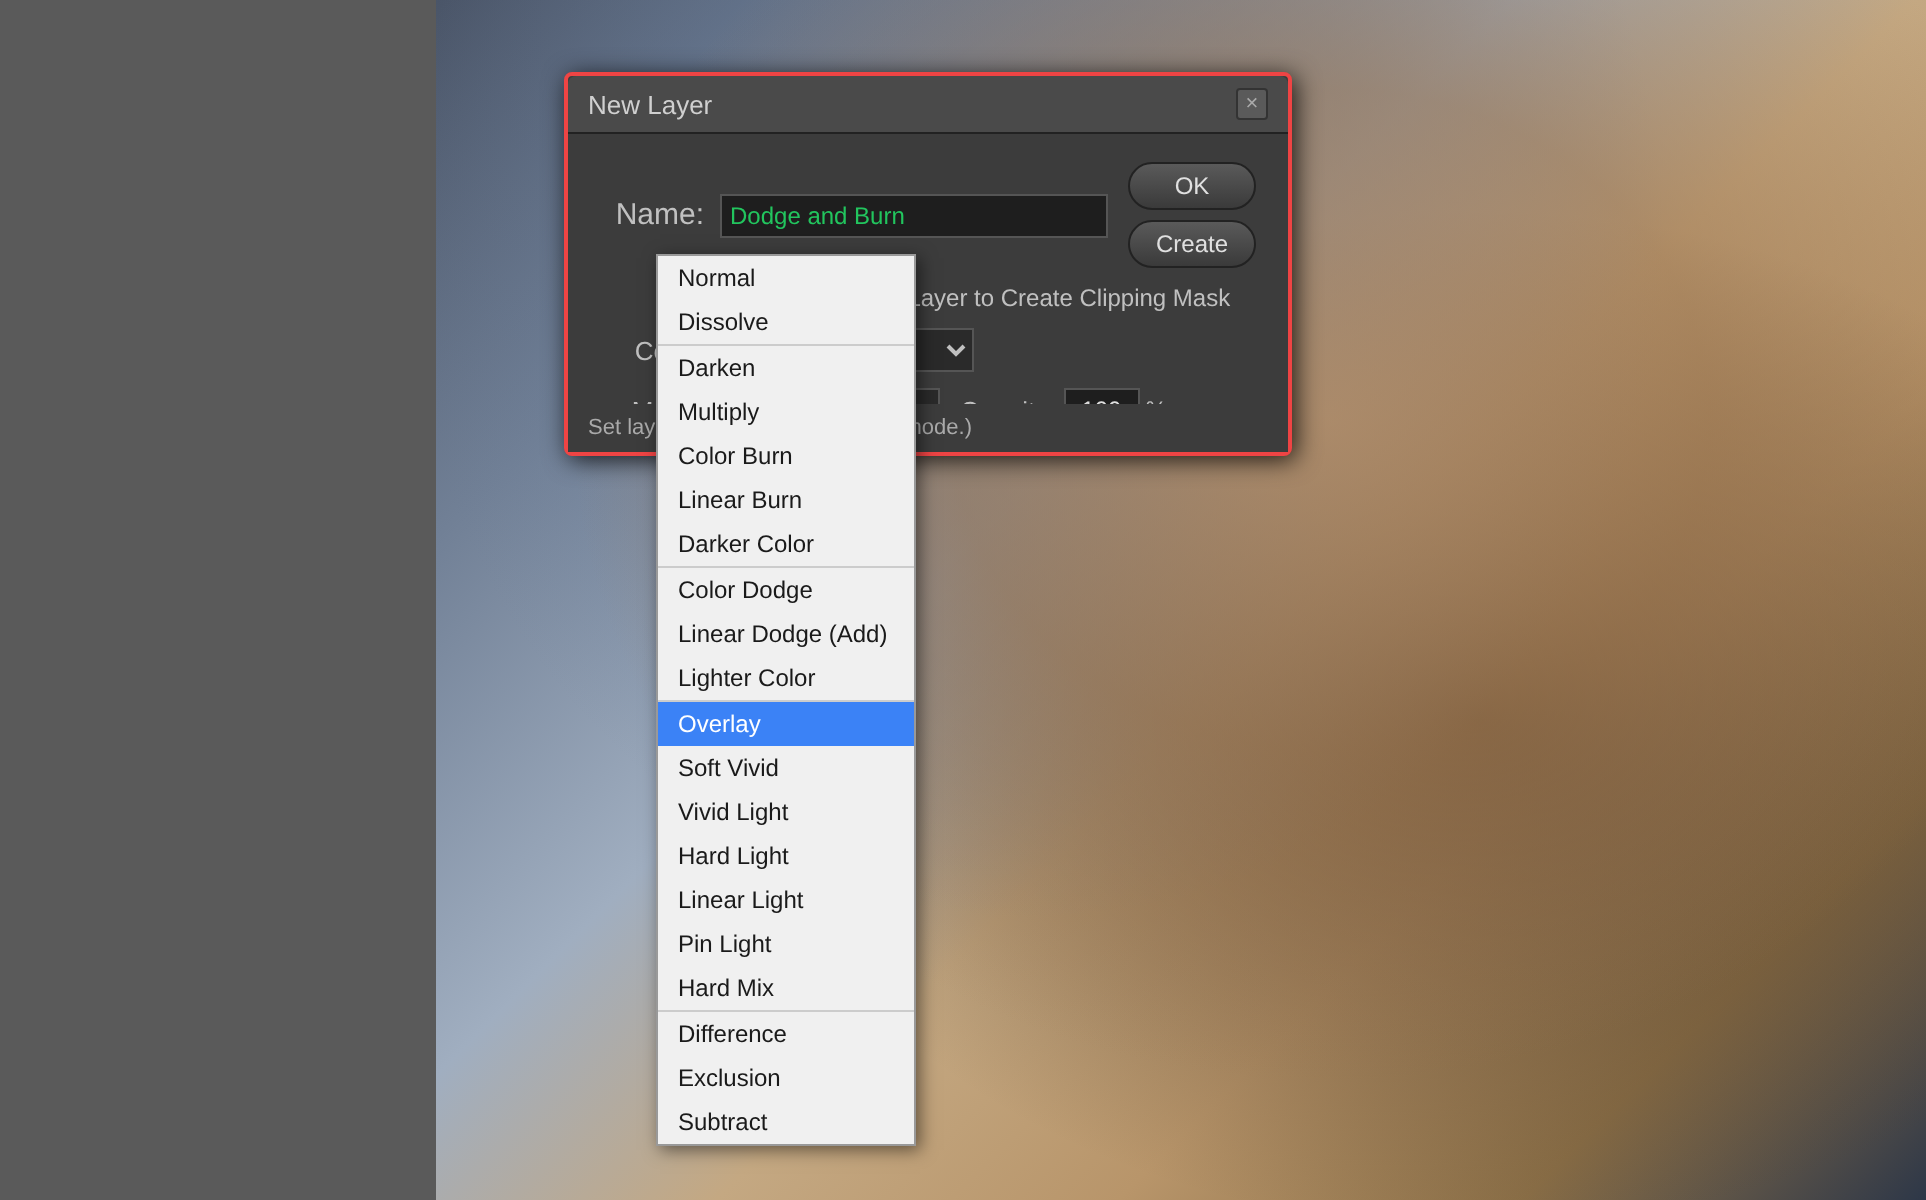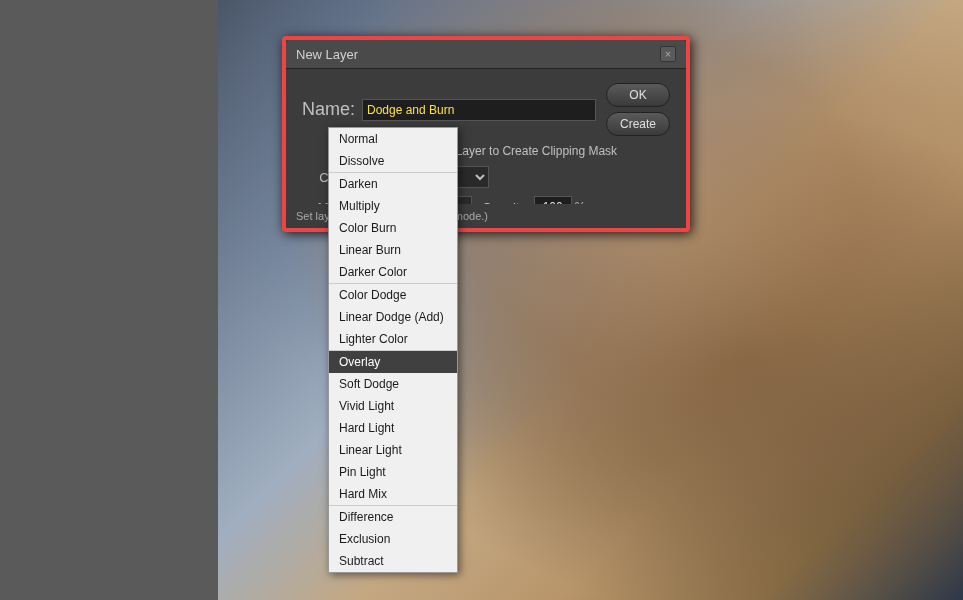--- a/index.html
+++ b/index.html
@@ -34,23 +34,23 @@
 
     .dialog-overlay {
       position: absolute;
       top: 0; left: 0; width: 963px; height: 600px;
     }
 
     .dialog {
       position: absolute;
       top: 36px;
       left: 282px;
-      width: 408px;
+      width: 364px;
       background: #3c3c3c;
-      border: 4px solid #ef4444;
+      border: 2px solid #ef4444;
       box-shadow: 2px 2px 12px rgba(0,0,0,0.8);
       border-radius: 4px;
     }
 
     .dialog-titlebar {
       display: flex;
       align-items: center;
       justify-content: space-between;
       background: #4a4a4a;
       padding: 6px 10px;
@@ -85,29 +85,29 @@
       display: flex;
       align-items: center;
       margin-bottom: 8px;
     }
 
     .form-label {
       color: #c0c0c0;
       width: 52px;
       text-align: right;
       margin-right: 8px;
-      font-size: 18px;
+      font-size: 15px;
     }
 
     .form-input {
       flex: 1;
       height: 22px;
       background: #1e1e1e;
       border: 1px solid #555;
-      color: #fde047;
+      color: #22c55e;
       padding: 0 4px;
       font-size: 12px;
     }
 
     .btn-ok {
       width: 64px;
       height: 24px;
       background: linear-gradient(180deg, #5a5a5a 0%, #3a3a3a 100%);
       border: 1px solid #222;
       border-radius: 12px;
@@ -241,21 +241,21 @@
     }
 
     .dropdown-item {
       padding: 2px 10px;
       color: #1a1a1a;
       cursor: pointer;
       line-height: 18px;
     }
 
     .dropdown-item.selected {
-      background: #404040;
+      background: #3b82f6;
       color: #fff;
     }
 
     .tooltip-bar {
       position: absolute;
       bottom: 0;
       left: 0;
       right: 0;
       height: 24px;
       background: #3c3c3c;
@@ -354,21 +354,21 @@
     </div>
 
     <div class="dropdown-group">
       <div class="dropdown-item">Color Dodge</div>
       <div class="dropdown-item">Linear Dodge (Add)</div>
       <div class="dropdown-item">Lighter Color</div>
     </div>
 
     <div class="dropdown-group">
       <div class="dropdown-item selected">Overlay</div>
-      <div class="dropdown-item">Soft Dodge</div>
+      <div class="dropdown-item">Soft Vivid</div>
       <div class="dropdown-item">Vivid Light</div>
       <div class="dropdown-item">Hard Light</div>
       <div class="dropdown-item">Linear Light</div>
       <div class="dropdown-item">Pin Light</div>
       <div class="dropdown-item">Hard Mix</div>
     </div>
 
     <div class="dropdown-group">
       <div class="dropdown-item">Difference</div>
       <div class="dropdown-item">Exclusion</div>

